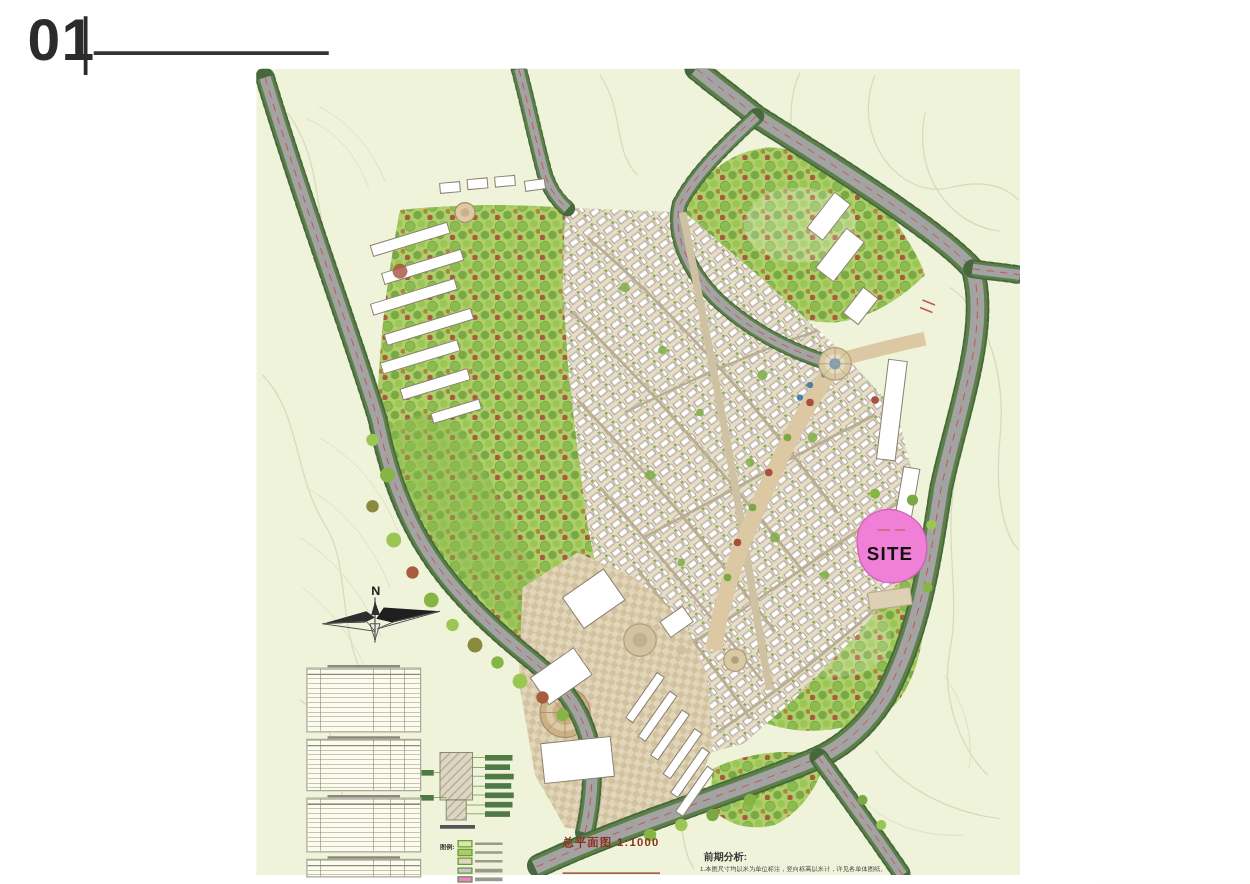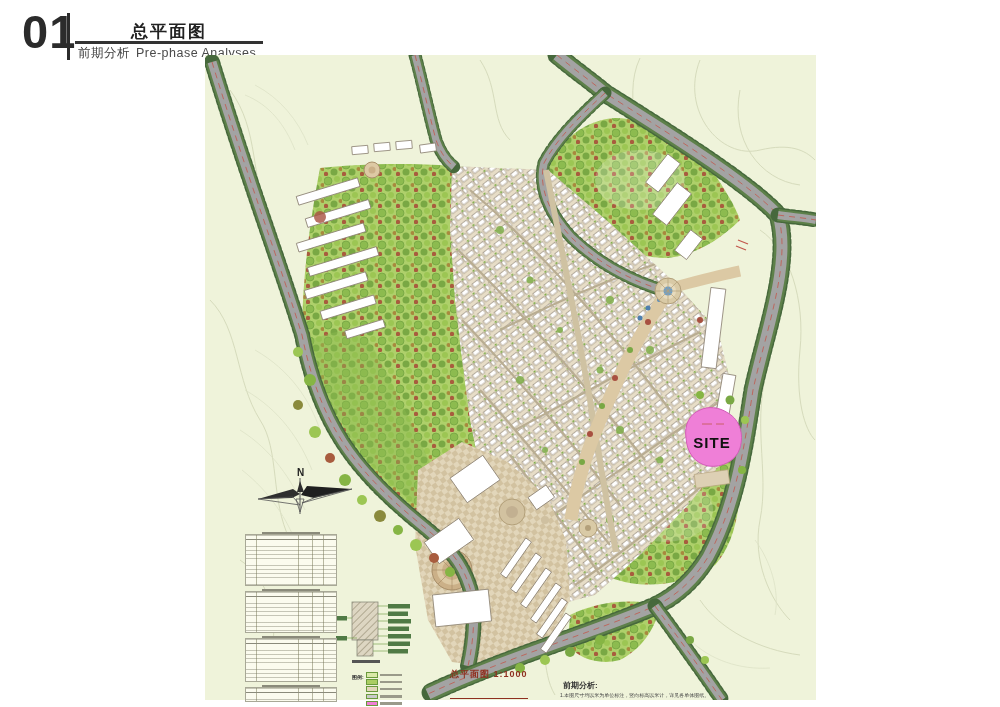--- a/index.html
+++ b/index.html
@@ -55,23 +55,21 @@
   .lsw{width:10px;height:3.6px;border:.8px solid #6a9a3c;margin-right:2px;}
   .lbar{width:22px;height:2.4px;background:#9a9a8a;}
 </style>
 </head>
 <body>
 
 <div id="page">
 
   <div class="hdr-number">01</div>
   <div class="hdr-vbar"></div>
-  <div class="hdr-title">总平面图</div>
   <div class="hdr-rule"></div>
-  <div class="hdr-sub"><b>前期分析</b><span>Pre-phase Analyses</span></div>
 
   <div id="mapwrap">
   <svg width="611" height="645" viewBox="205 55 611 645">
     <defs>
       <pattern id="houses" width="14" height="9" patternUnits="userSpaceOnUse" patternTransform="rotate(-38)">
         <rect width="14" height="9" fill="#e7ddc7"></rect>
         <rect x="1" y="1.5" width="7" height="4.5" fill="#ffffff" stroke="#8d8272" stroke-width="0.6"></rect>
         <rect x="9.5" y="2.2" width="3.4" height="4.8" fill="#ffffff" stroke="#8d8272" stroke-width="0.5"></rect>
         <circle cx="10.5" cy="0.9" r="1.1" fill="#7fae4a"></circle>
       </pattern>

